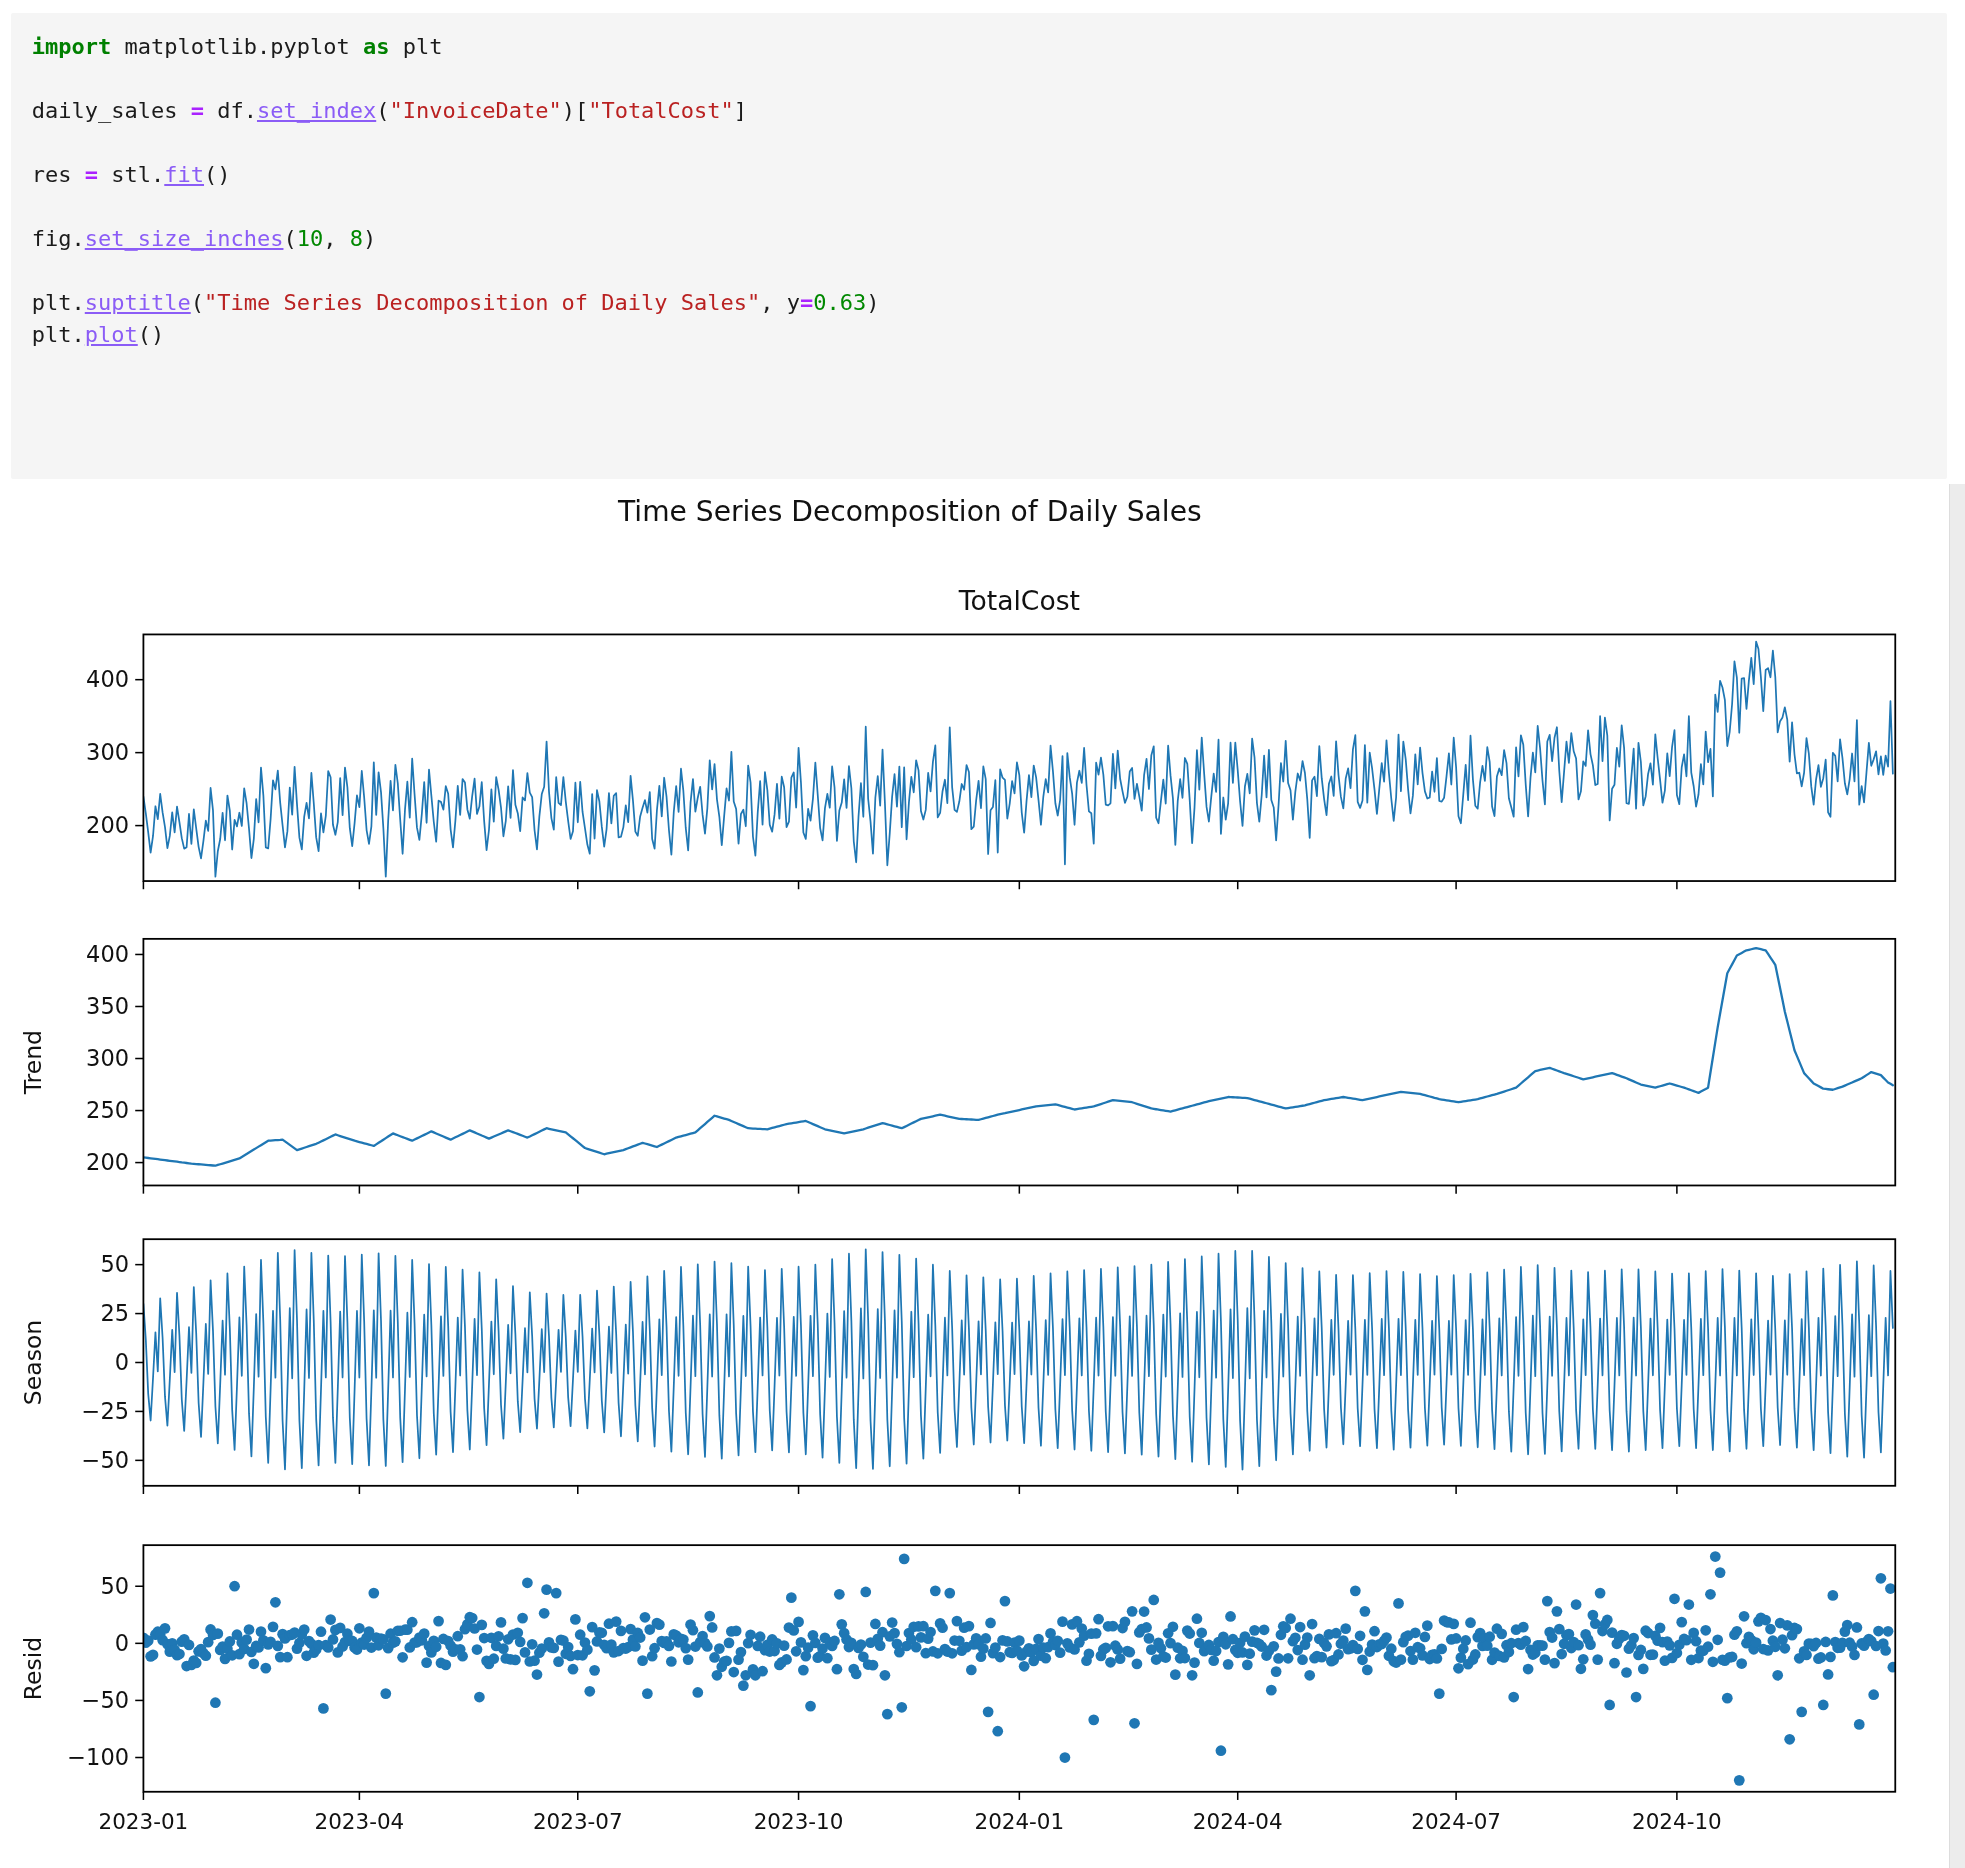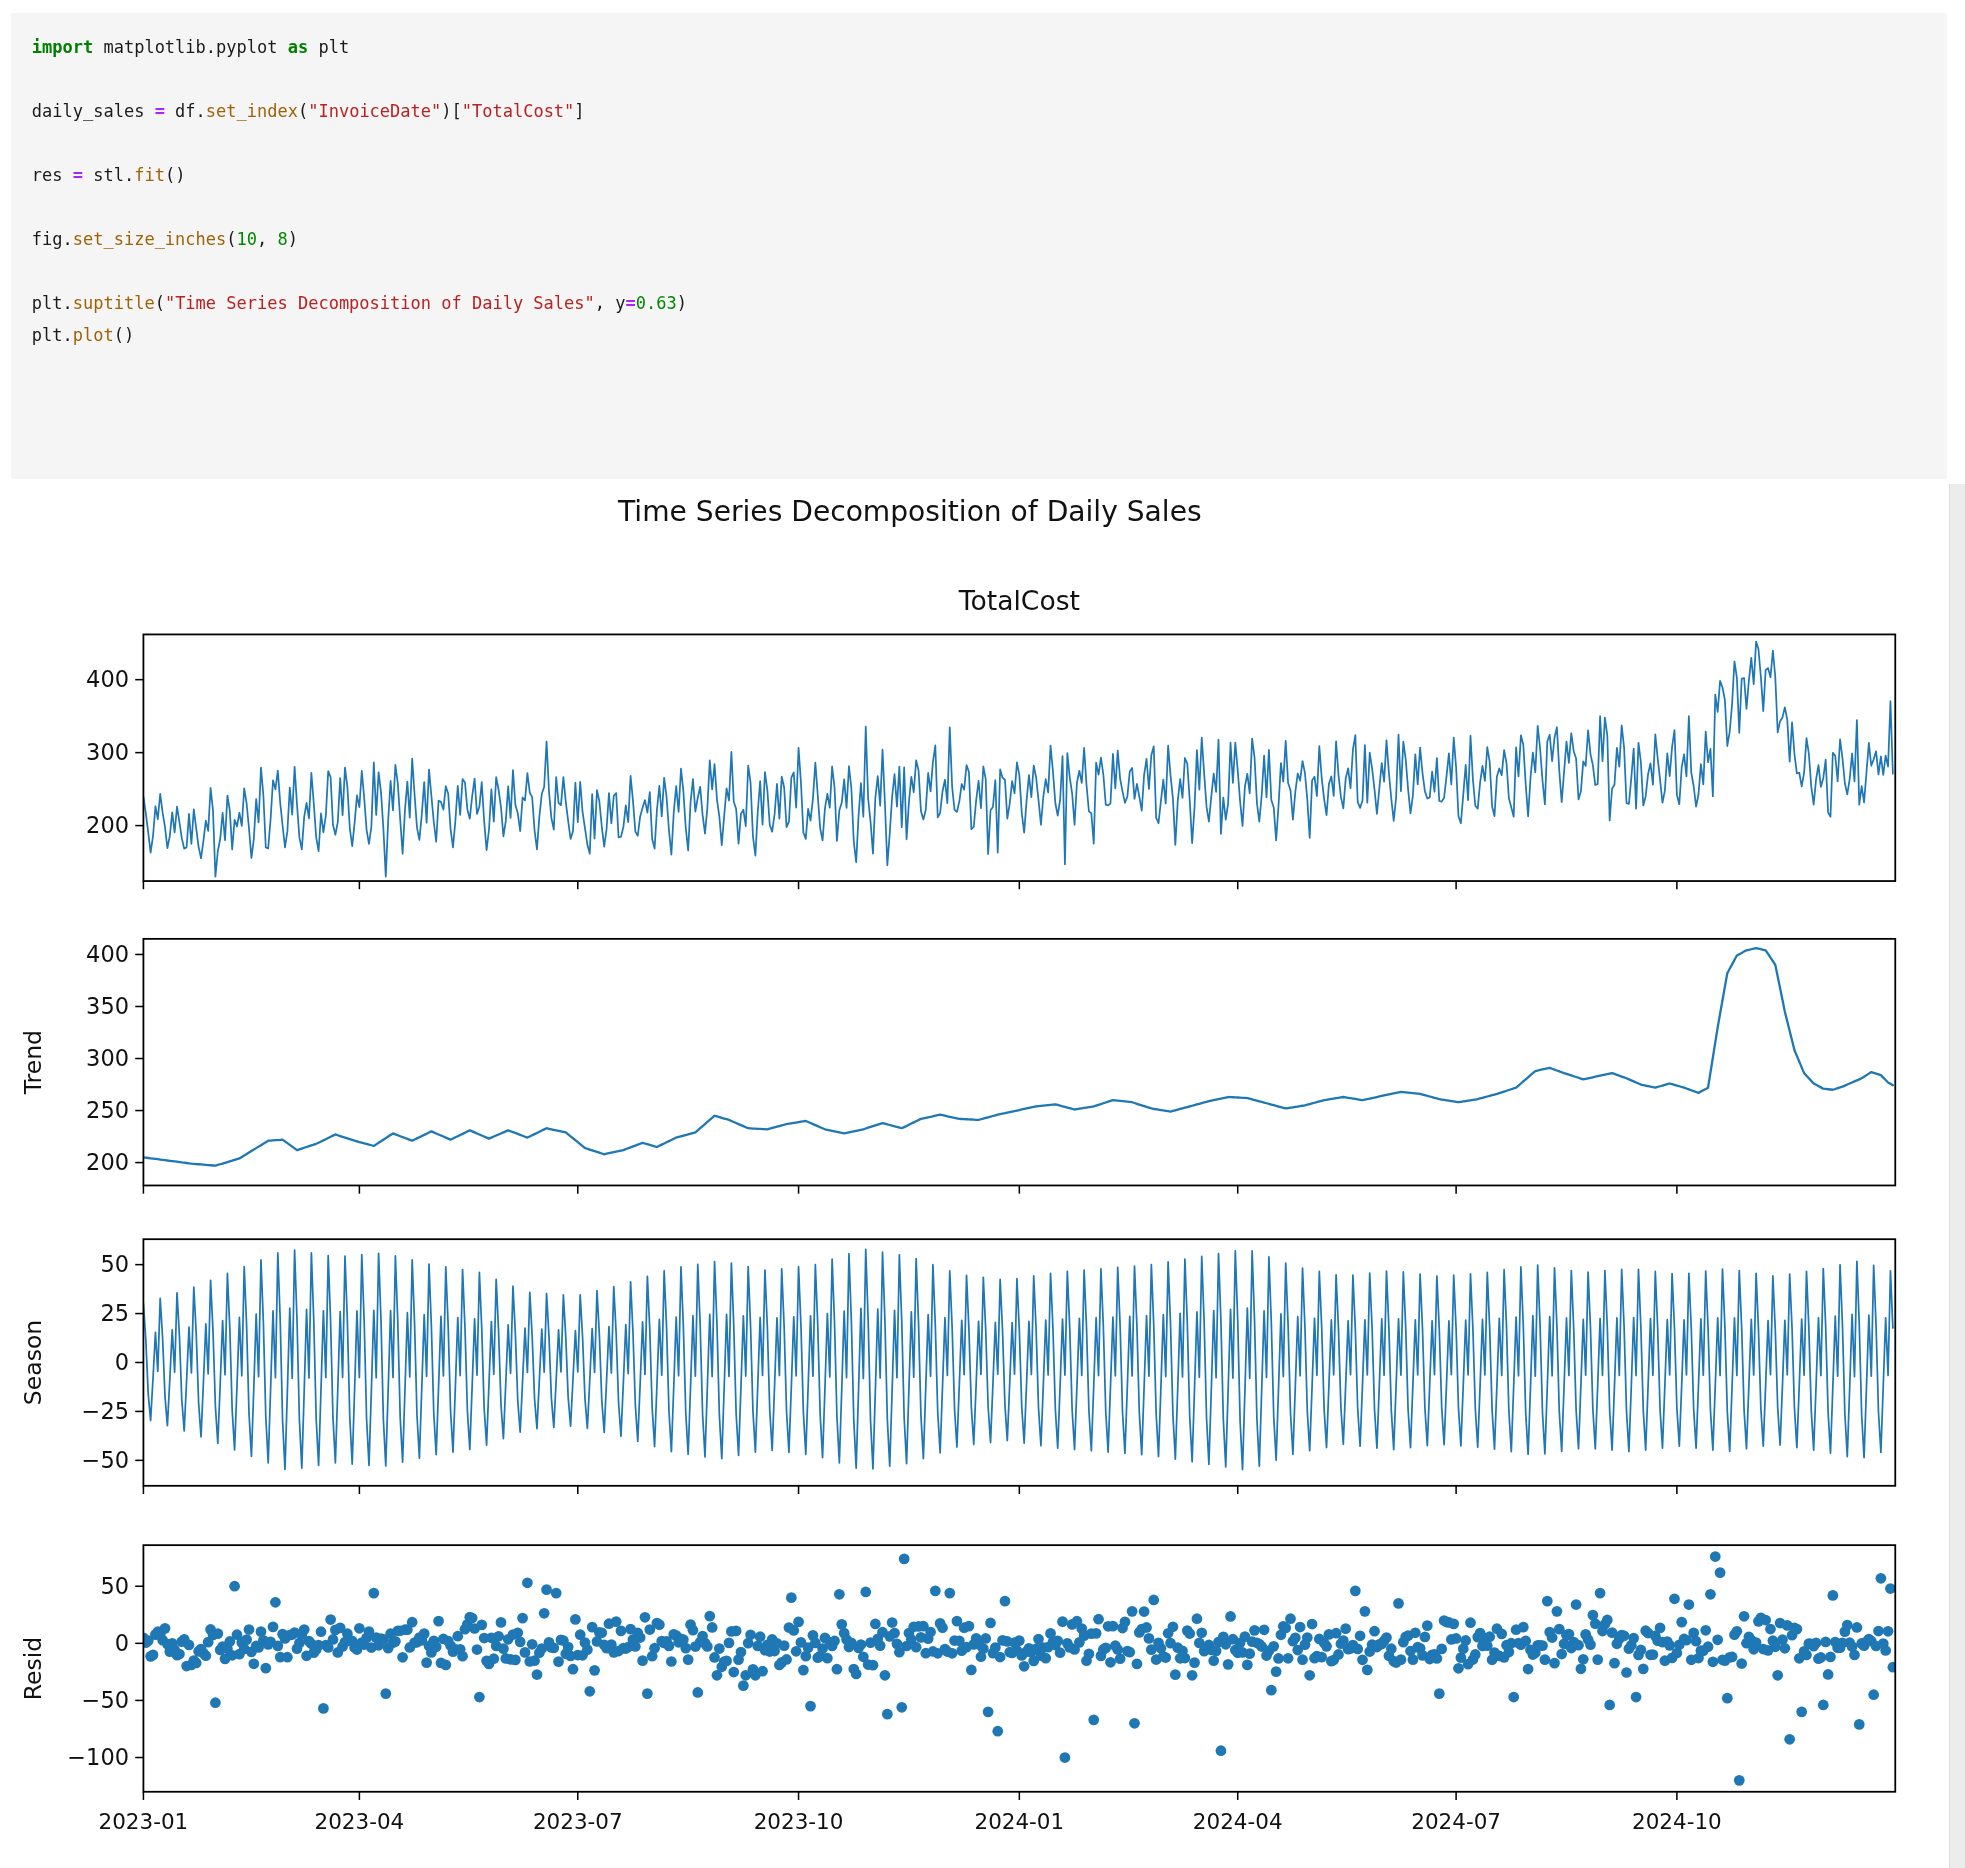--- a/index.html
+++ b/index.html
@@ -16,25 +16,25 @@
     left:11.3px;top:12.8px;
     width:1936px;height:466px;
     box-sizing:border-box;
     padding:18.4px 20.5px;
     border-radius:2px;
   }
   .code-line{
     height:32px;
     line-height:32px;
     font-family:"DejaVu Sans Mono","Liberation Mono",monospace;
-    font-size:17px;
+    font-size:22px;
     white-space:pre;
   }
   .tok-kw{color:#008000;font-weight:bold;}
-  .tok-prop{color:#a16207;}
+  .tok-prop{color:#8b5cf6;text-decoration:underline;}
   .tok-str{color:#ba2121;}
   .tok-num{color:#008800;}
   .tok-op{color:#aa22ff;font-weight:bold;}
   .tok-pl{color:#1b1b1b;}
   
   #figure-svg{position:absolute;left:0;top:0;}
   .fig-text{fill:#111111;}
   .scroll-gutter{
     position:absolute;
     right:0;top:484px;

